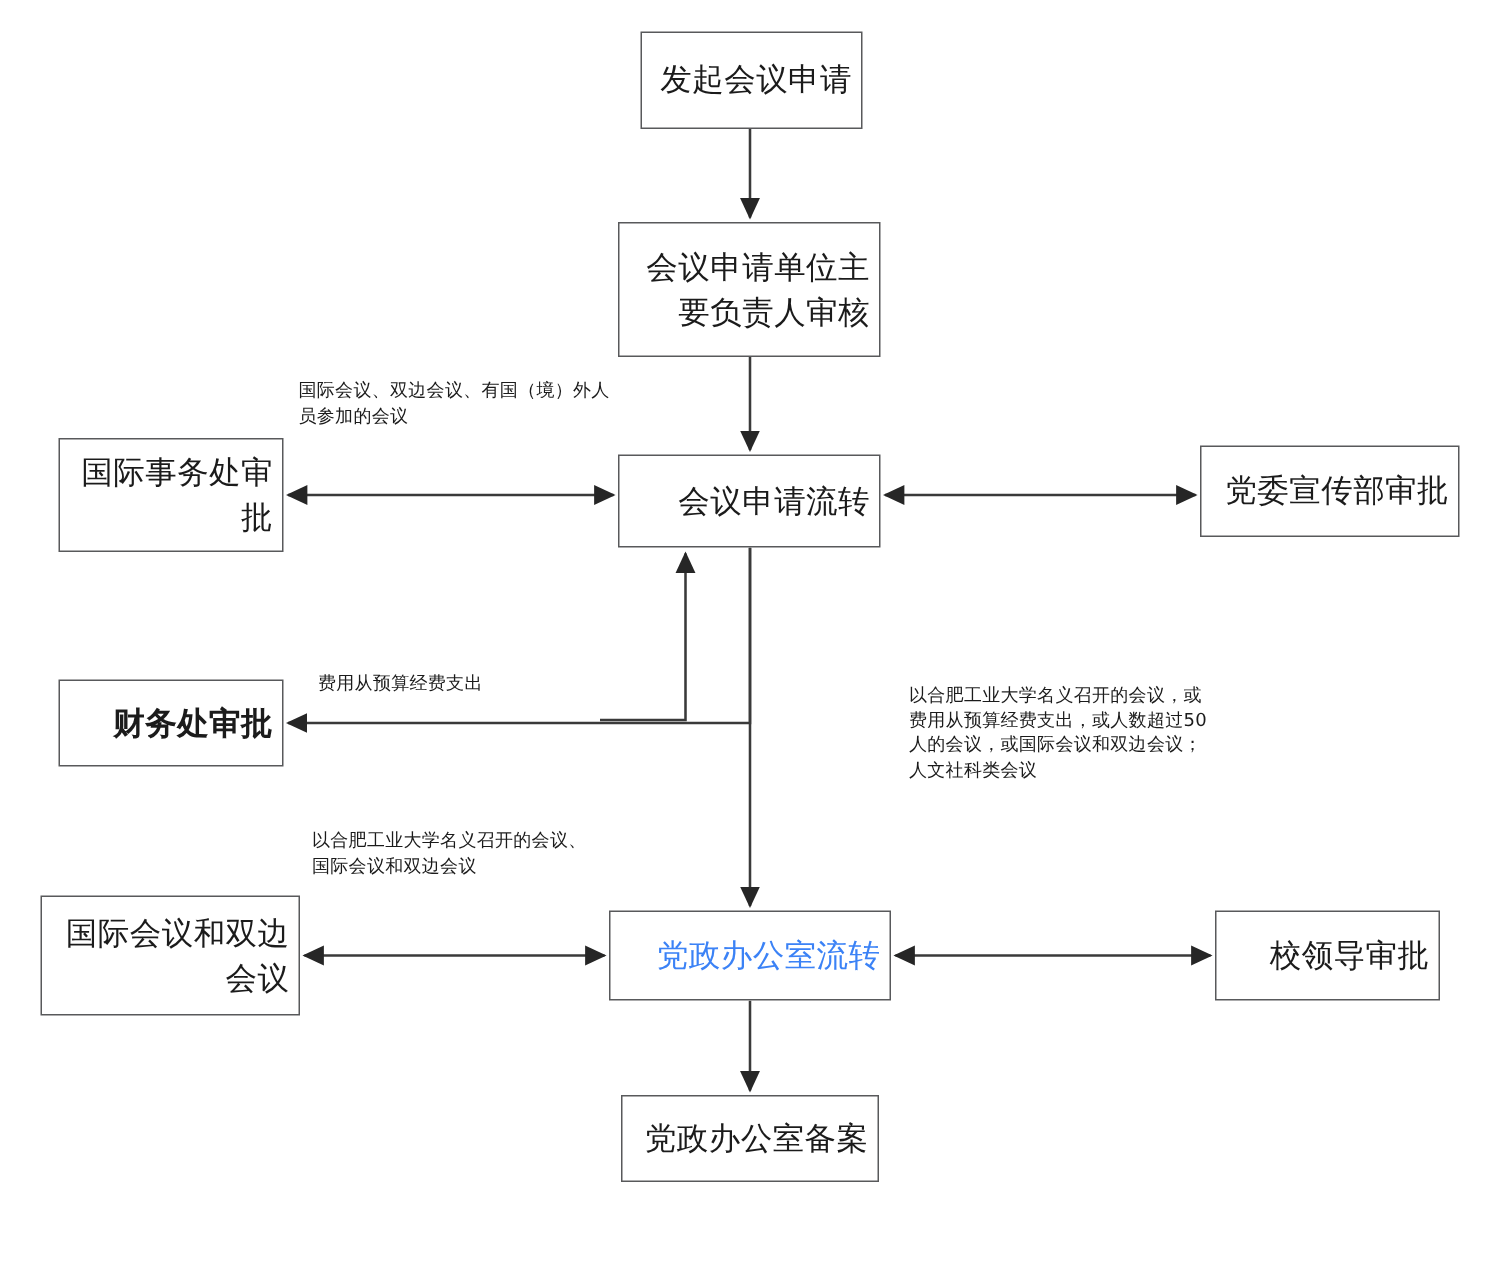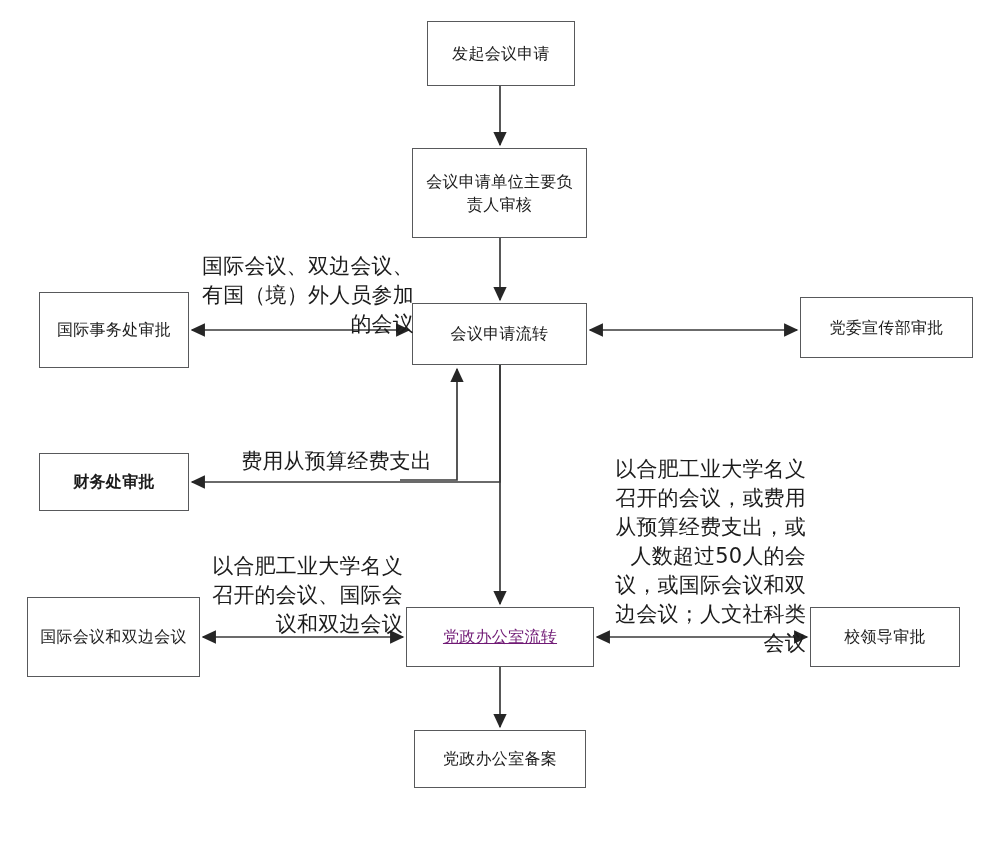--- a/index.html
+++ b/index.html
@@ -25,37 +25,37 @@
     height: 844px;
   }
   .node {
     position: absolute;
     box-sizing: border-box;
     border: 1.4px solid #58595b;
     background: #ffffff;
     display: flex;
     align-items: center;
     justify-content: center;
-    text-align: center;
+    text-align: right;
     color: #1b1b1b;
-    font-size: 16px;
+    font-size: 21px;
     line-height: 1.45;
     letter-spacing: 0.3px;
     padding: 2px 6px;
   }
   .node span {
     display: block;
     width: 100%;
   }
   .edge-label {
     position: absolute;
     box-sizing: border-box;
-    text-align: right;
+    text-align: left;
     color: #1b1b1b;
-    font-size: 21px;
+    font-size: 12px;
     line-height: 1.38;
     letter-spacing: 0.2px;
     background: transparent;
     pointer-events: none;
   }
 </style>
 </head>
 <body>
 
 <div id="canvas">
@@ -105,21 +105,21 @@
   </div>
   <div class="node" style="left: 39px; top: 292px; width: 150px; height: 76px; border-color: rgb(88, 89, 91); color: rgb(27, 27, 27);">
     <span>国际事务处审批</span>
   </div>
   <div class="node" style="left: 800px; top: 297px; width: 173px; height: 61px; border-color: rgb(88, 89, 91); color: rgb(27, 27, 27);">
     <span>党委宣传部审批</span>
   </div>
   <div class="node" style="left: 39px; top: 453px; width: 150px; height: 58px; border-color: rgb(88, 89, 91); color: rgb(27, 27, 27); font-weight: bold;">
     <span>财务处审批</span>
   </div>
-  <div class="node" style="left: 406px; top: 607px; width: 188px; height: 60px; border-color: rgb(88, 89, 91); color: #701a75; text-decoration: underline;">
+  <div class="node" style="left: 406px; top: 607px; width: 188px; height: 60px; border-color: rgb(88, 89, 91); color: #3b82f6;">
     <span>党政办公室流转</span>
   </div>
   <div class="node" style="left: 27px; top: 597px; width: 173px; height: 80px; border-color: rgb(88, 89, 91); color: rgb(27, 27, 27);">
     <span>国际会议和双边会议</span>
   </div>
   <div class="node" style="left: 810px; top: 607px; width: 150px; height: 60px; border-color: rgb(88, 89, 91); color: rgb(27, 27, 27);">
     <span>校领导审批</span>
   </div>
   <div class="node" style="left: 414px; top: 730px; width: 172px; height: 58px; border-color: rgb(88, 89, 91); color: rgb(27, 27, 27);">
     <span>党政办公室备案</span>

